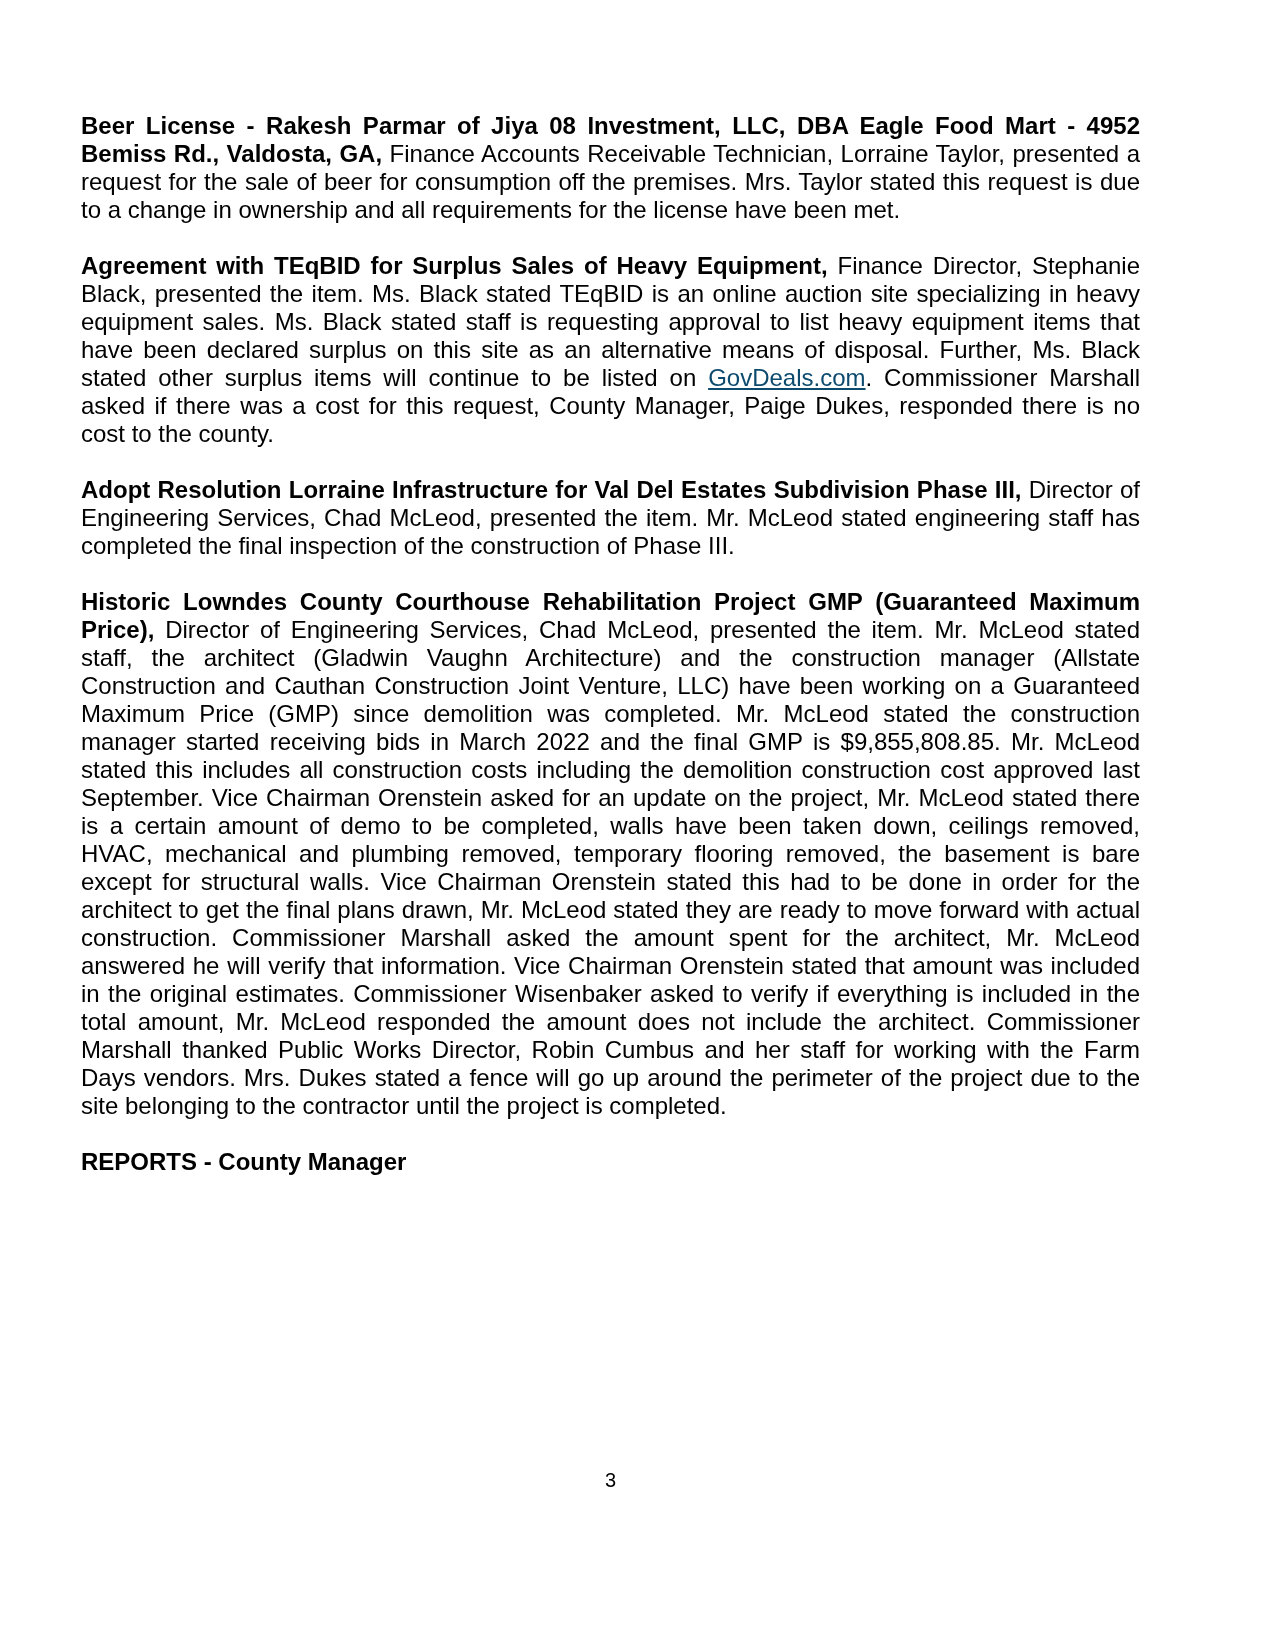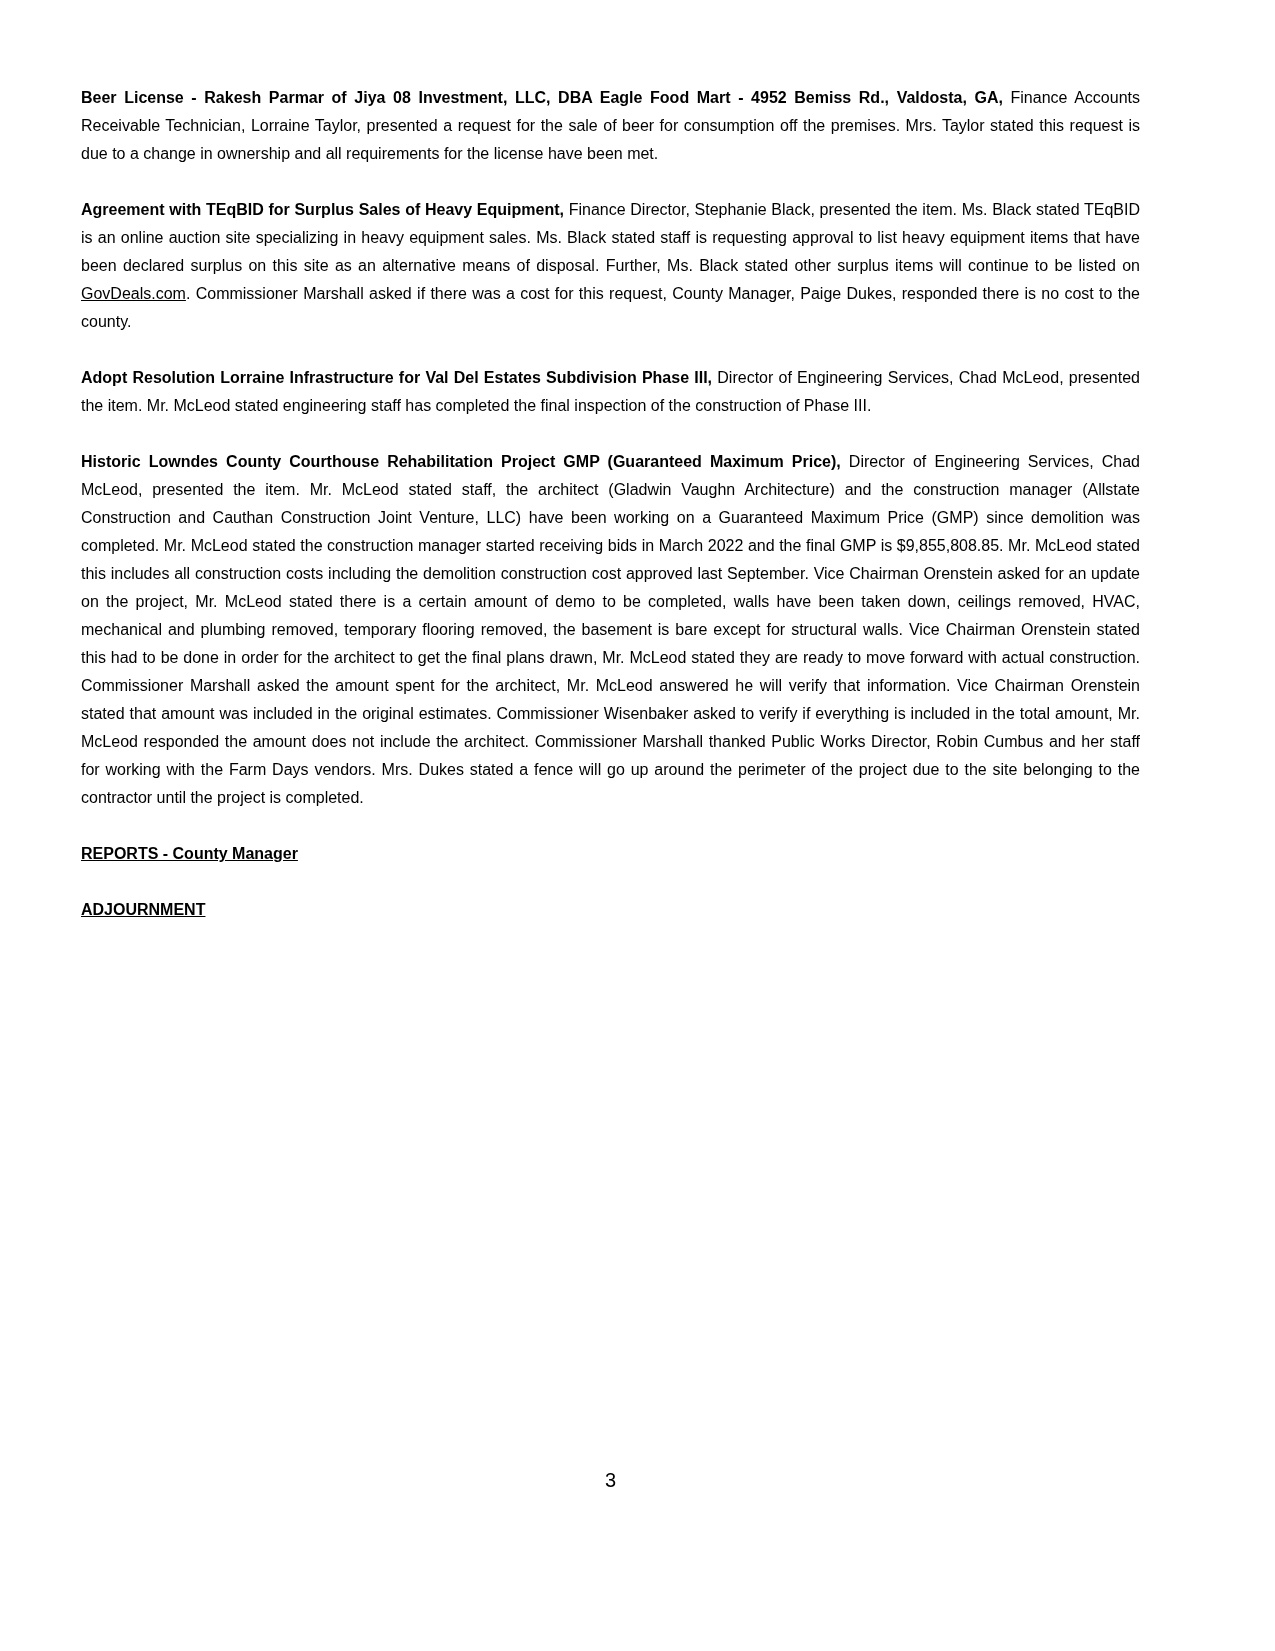--- a/index.html
+++ b/index.html
@@ -16,42 +16,41 @@
   .page {
     position: relative;
     width: 1275px;
     height: 1651px;
     background: #ffffff;
     overflow: hidden;
   }
   .content {
     position: absolute;
     left: 81px;
-    top: 84px;
+    top: 112px;
     width: 1059px;
-    font-size: 16px;
+    font-size: 24px;
     line-height: 28px;
     text-align: justify;
   }
   .para {
     margin: 0 0 28px 0;
   }
   .para b, .section b {
     font-weight: bold;
   }
   .section {
     margin: 0 0 28px 0;
     text-align: left;
-    text-decoration: underline;
   }
   .section p {
     margin: 0;
   }
   .link {
-    color: #000000;
+    color: #0c4a6e;
     text-decoration: underline;
     cursor: pointer;
   }
   .page-number {
     position: absolute;
     left: 81px;
     top: 1466px;
     width: 1059px;
     text-align: center;
     font-size: 20px;
@@ -70,19 +69,18 @@
 
     <p class="para"><b>Adopt Resolution Lorraine Infrastructure for Val Del Estates Subdivision Phase III,</b><span> Director of Engineering Services, Chad McLeod, presented the item.  Mr. McLeod stated engineering staff has completed the final inspection of the construction of Phase III.</span></p>
 
     <p class="para"><b>Historic Lowndes County Courthouse Rehabilitation Project GMP (Guaranteed Maximum Price),</b><span> Director of Engineering Services, Chad McLeod, presented the item.  Mr. McLeod stated staff, the architect (Gladwin Vaughn Architecture) and the construction manager (Allstate Construction and Cauthan Construction Joint Venture, LLC) have been working on a Guaranteed Maximum Price (GMP) since demolition was completed. Mr. McLeod stated the construction manager started receiving bids in March 2022 and the final GMP is $9,855,808.85.  Mr. McLeod stated this includes all construction costs including the demolition construction cost approved last September.  Vice Chairman Orenstein asked for an update on the project, Mr. McLeod stated there is a certain amount of demo to be completed, walls have been taken down, ceilings removed, HVAC, mechanical and plumbing removed, temporary flooring removed, the basement is bare except for structural walls. Vice Chairman Orenstein stated this had to be done in order for the architect to get the final plans drawn, Mr. McLeod stated they are ready to move forward with actual construction. Commissioner Marshall asked the amount spent for the architect, Mr. McLeod answered he will verify that information.  Vice Chairman Orenstein stated that amount was included in the original estimates.  Commissioner Wisenbaker asked to verify if everything is included in the total amount, Mr. McLeod responded the amount does not include the architect.  Commissioner Marshall thanked Public Works Director, Robin Cumbus and her staff for working with the Farm Days vendors. Mrs. Dukes stated a fence will go up around the perimeter of the project due to the site belonging to the contractor until the project is completed.</span></p>
 
     <div class="section">
       <p><b>REPORTS - County Manager</b></p>
     </div>
 
     <div class="section">
-      <p><b>ADJOURNMENT</b></p>
     </div>
 
   </div>
 
   <div class="page-number">3</div>
 </div>
 
 </body></html>

